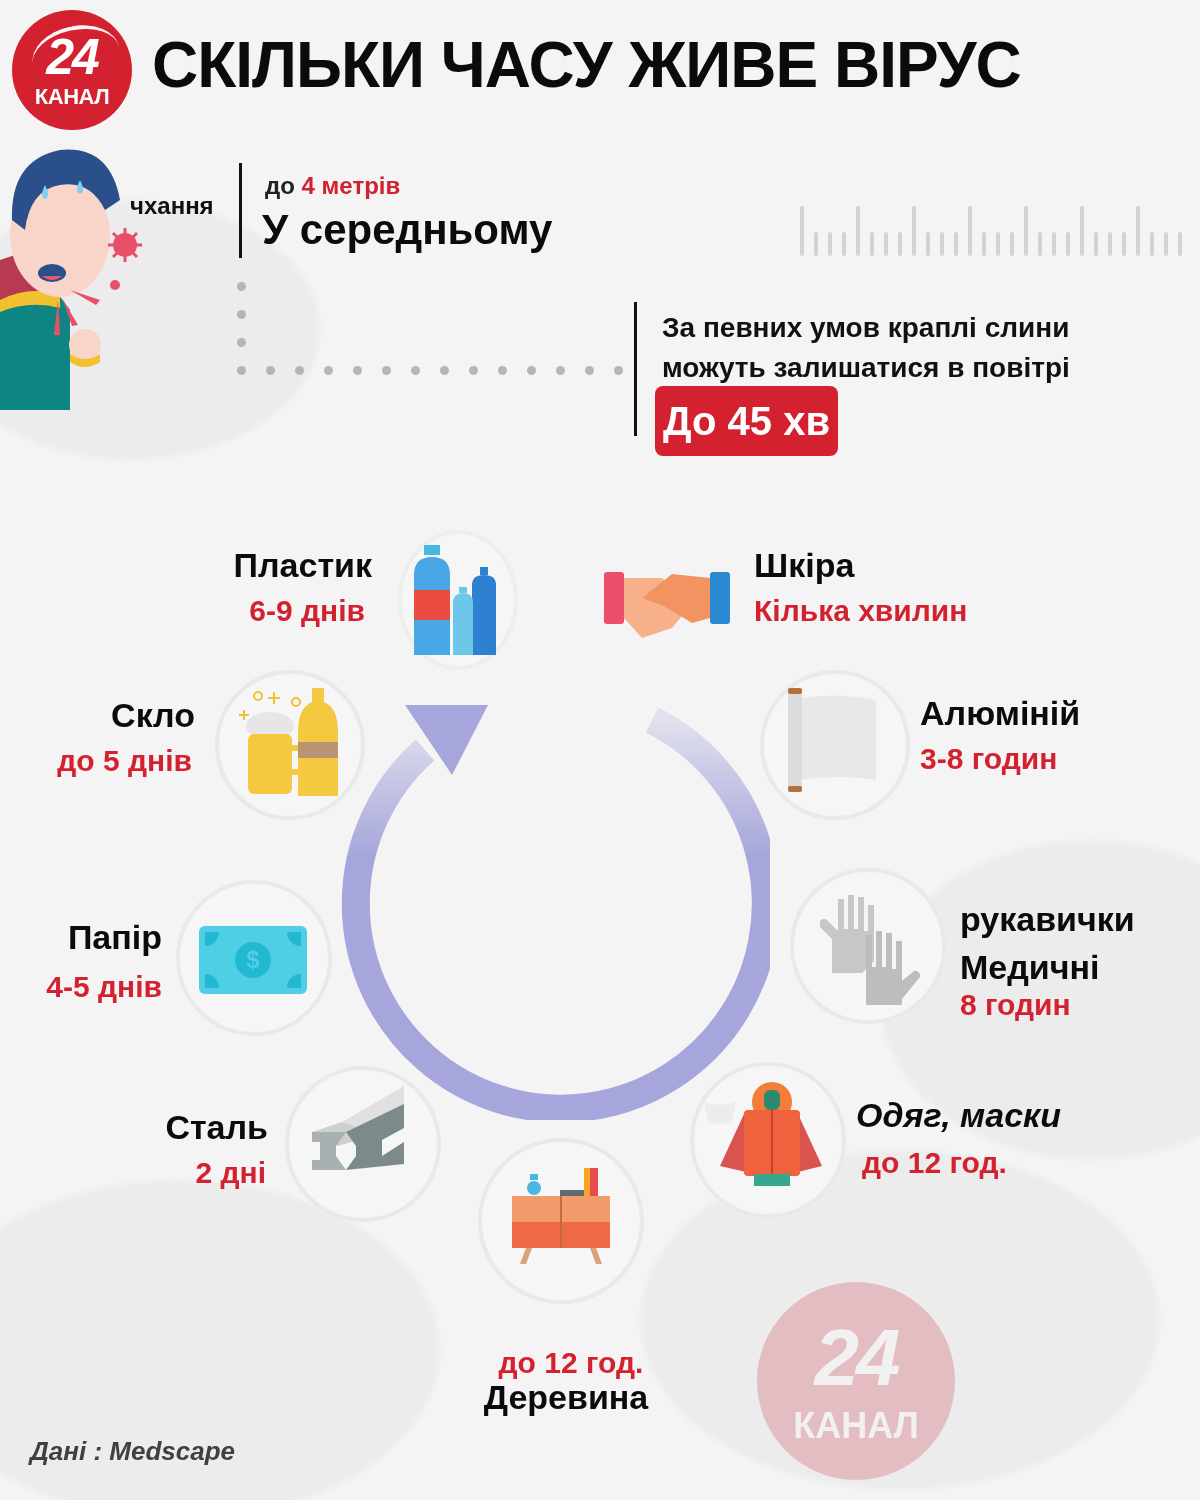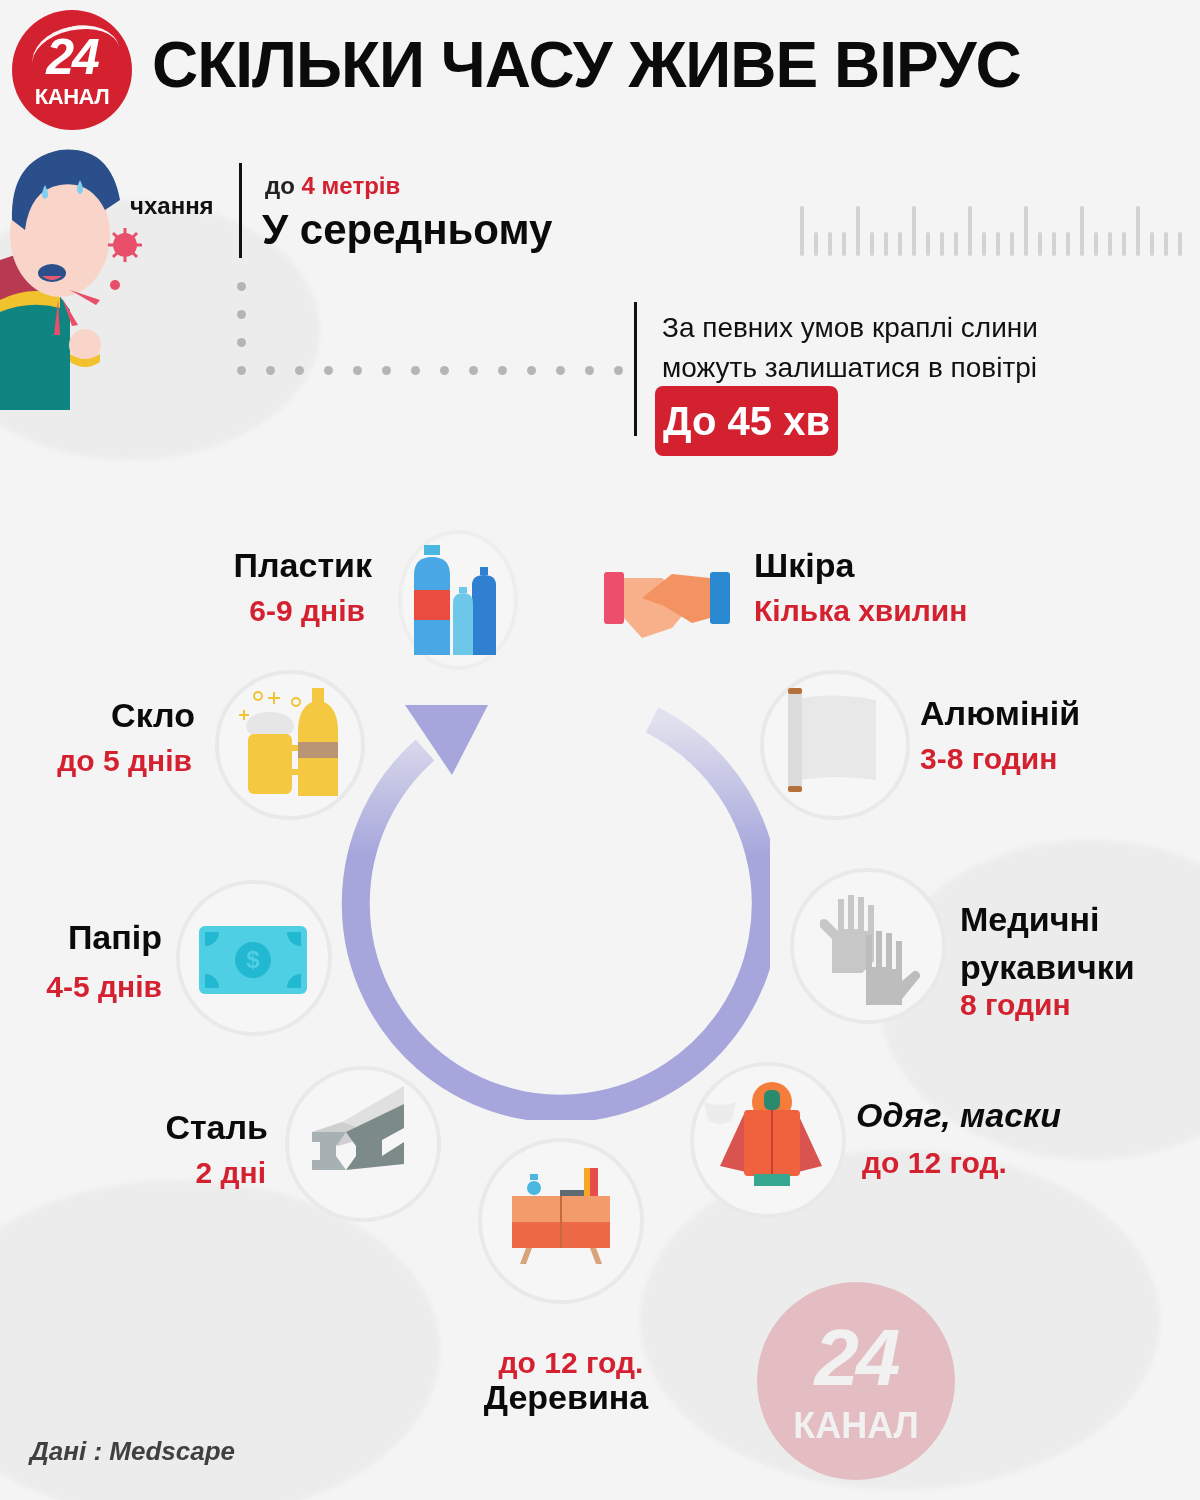--- a/index.html
+++ b/index.html
@@ -38,21 +38,21 @@
   .vbar { position: absolute; width: 3px; background: #111; }
   .dist-small { position: absolute; left: 265px; top: 172px; font-size: 24px; font-weight: 700; color: #222; }
   .dist-small .red { color: #d42130; }
   .dist-big { position: absolute; left: 262px; top: 206px; font-size: 42px; font-weight: 700; color: #0b0b0b; white-space: nowrap; display: flex; align-items: center; gap: 8px; }
   .pill { background: #d42130; color: #fff; border-radius: 8px; padding: 0 8px; line-height: 48px; }
   .ruler { position: absolute; left: 800px; top: 196px; width: 400px; height: 60px; display: flex; align-items: flex-end; gap: 10px; }
   .ruler span { display: block; width: 4px; background: #d3d3d3; border-radius: 2px; }
 
   .dot { position: absolute; width: 9px; height: 9px; border-radius: 50%; background: #b5b5b5; }
 
-  .air-text { position: absolute; left: 662px; top: 308px; font-size: 28px; font-weight: 400; line-height: 40px; color: #111; }
+  .air-text { position: absolute; left: 662px; top: 308px; font-size: 28px; font-weight: 700; line-height: 40px; color: #111; }
   .air-pill { position: absolute; left: 655px; top: 386px; font-size: 40px; font-weight: 700; color: #fff; background: #d42130; border-radius: 8px; padding: 12px 8px; line-height: 46px; }
 
   
   .icircle { position: absolute; border-radius: 50%; background: #f6f6f6; border: 4px solid #e9e9e9; }
   .lbl { position: absolute; font-size: 34px; font-weight: 700; color: #0b0b0b; line-height: 1.15; white-space: nowrap; }
   .val { position: absolute; font-size: 30px; font-weight: 700; color: #d42130; white-space: nowrap; }
   .r { text-align: right; }
   .c { text-align: center; }
 
   .ring { position: absolute; left: 340px; top: 690px; width: 430px; height: 430px; }
@@ -238,22 +238,22 @@
 </svg>
 <div class="lbl r" style="left:20px;top:918px;width:142px;">Папір</div>
 <div class="val r" style="left:10px;top:970px;width:152px;">4-5 днів</div>
 
 <div class="icircle" style="left:790px;top:868px;width:156px;height:156px;"></div>
 <svg class="abs" style="left:820px;top:895px;width:102px;height:110px" viewBox="0 0 102 110">
   <path d="M18 36 l0 -32 h6 v30 h4 v-34 h6 v34 h4 v-32 h6 v34 h4 v-26 h6 v56 l-12 12 h-30 v-34 l-12 -12 a5 5 0 0 1 8 -6 Z" fill="#c7c7c7"></path>
   <path d="M46 74 l0 -34 h6 v32 h4 v-36 h6 v36 h4 v-34 h6 v36 h4 v-28 h6 v40 l12 -10 a5 5 0 0 1 6 6 l-18 22 v26 h-36 Z" fill="#bdbdbd"></path>
 </svg>
 <div class="lbl" style="left:960px;top:895px;line-height:48px;">
+  <div>рукавички</div>
   <div>Медичні</div>
-  <div>рукавички</div>
 </div>
 <div class="val" style="left:960px;top:988px;">8 годин</div>
 
 <div class="icircle" style="left:285px;top:1066px;width:156px;height:156px;"></div>
 <svg class="abs" style="left:312px;top:1086px;width:94px;height:94px" viewBox="0 0 94 94">
   <polygon points="30,36 92,0 92,30 66,48" fill="#e0e0e0"></polygon>
   <polygon points="0,46 30,36 66,48 26,60" fill="#cfcfcf"></polygon>
   <path d="M0 46 h34 l-10 14 v10 l10 14 h-34 v-10 h8 v-18 h-8 Z" fill="#a7b0b3"></path>
   <polygon points="34,46 92,18 92,42 70,54 70,70 92,56 92,78 34,84 44,70 44,60" fill="#7d8a8a"></polygon>
 </svg>

